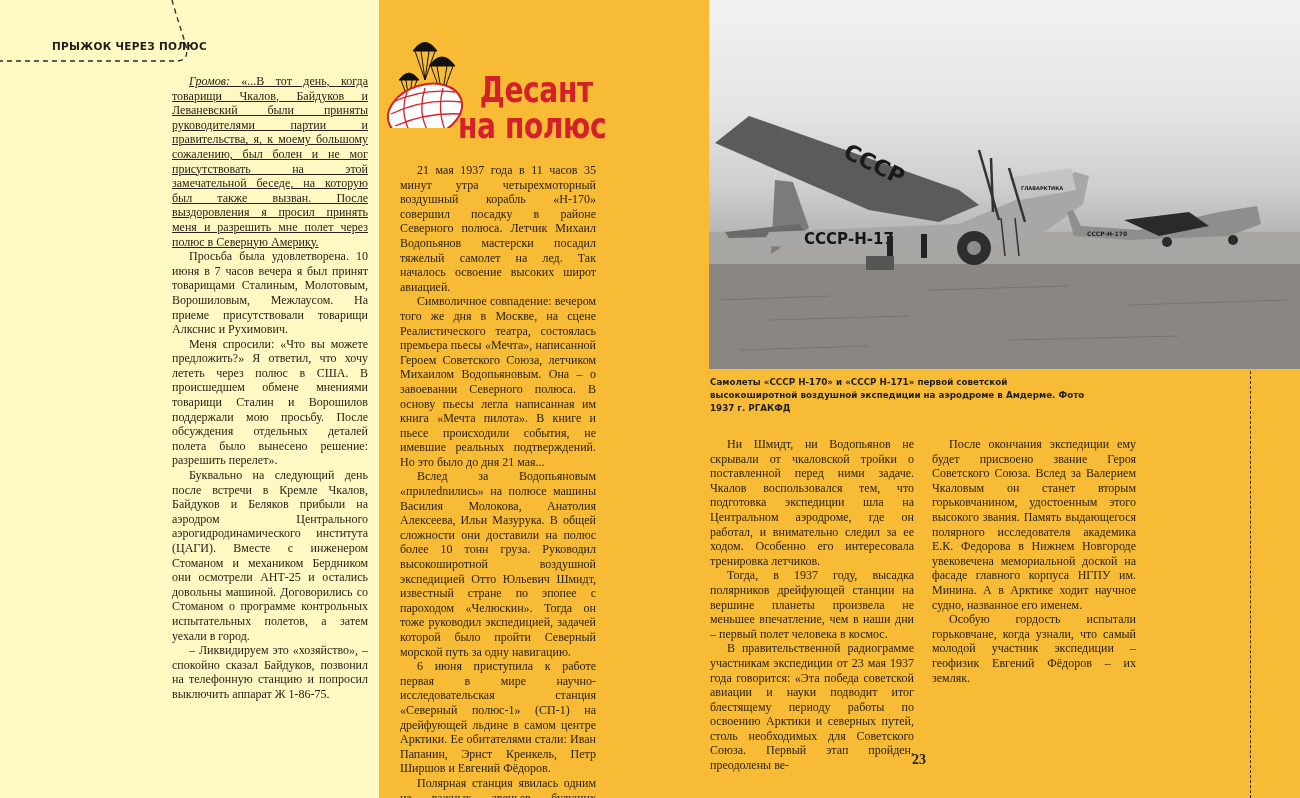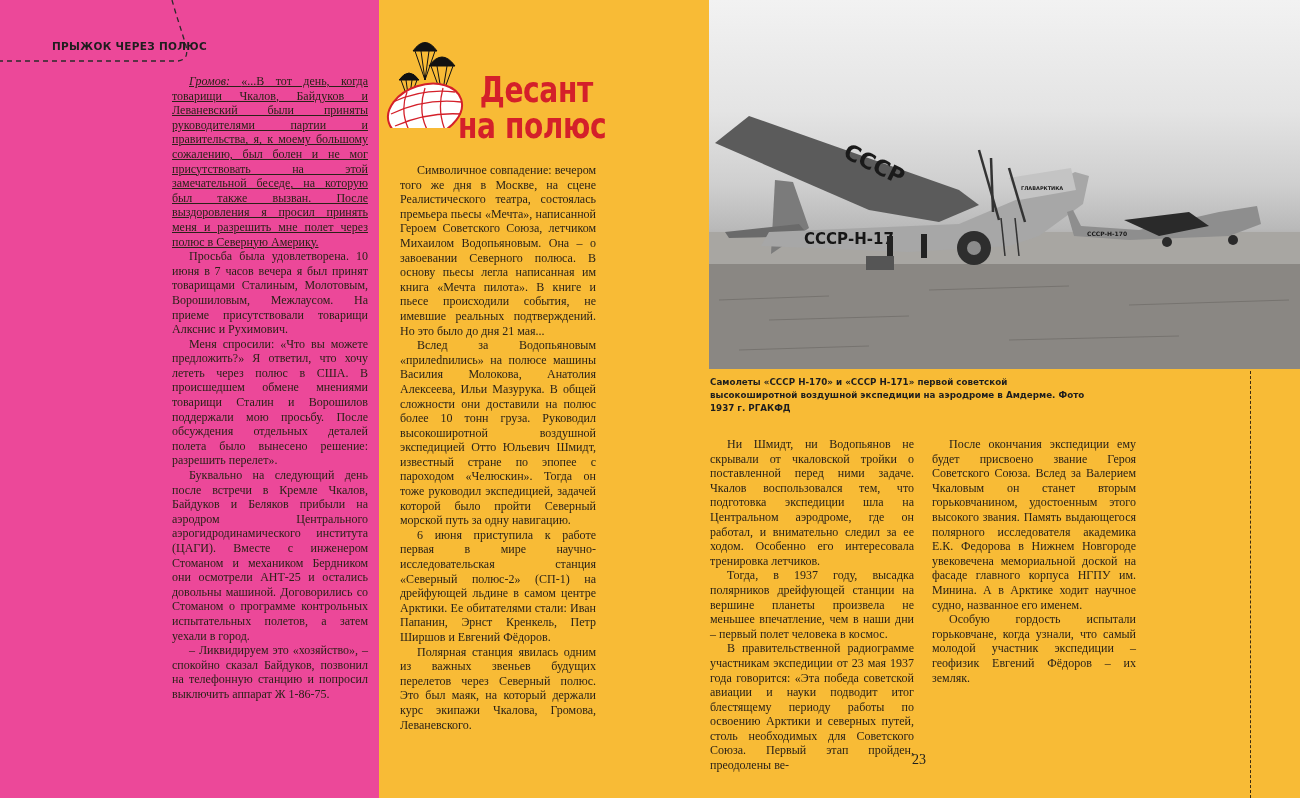--- a/index.html
+++ b/index.html
@@ -3,21 +3,21 @@
 <meta charset="utf-8">
 <style>
   html, body { margin: 0; padding: 0; }
   body {
     width: 1300px; height: 798px; position: relative; overflow: hidden;
     background: #ffffff;
     font-family: "Liberation Serif", "DejaVu Serif", serif;
     color: #2a2218;
   }
   .left-page {
-    position: absolute; left: 0; top: 0; width: 379px; height: 798px; background: #ec4899;
+    position: absolute; left: 0; top: 0; width: 379px; height: 798px; background: #fef9c3;
   }
   .right-page {
     position: absolute; left: 379px; top: 0; width: 921px; height: 798px; background: #f8bb36;
   }
   .running-head {
     position: absolute; left: 52px; top: 40px;
     font-family: "DejaVu Sans", "Liberation Sans", sans-serif;
     font-weight: bold; font-size: 10.5px; letter-spacing: 0.3px; color: #1e1e1e;
   }
   .dash-svg { position: absolute; left: 0; top: 0; }
@@ -46,21 +46,21 @@
     background: linear-gradient(180deg, #f2f2f2 0%, #e4e4e4 30%, #cfcfcf 50%, #b9b9b9 62%, #8d8a86 72%, #9a9793 85%, #85827e 100%);
   }
   .caption {
     position: absolute; left: 710px; top: 375px; width: 420px;
     font-family: "DejaVu Sans", "Liberation Sans", sans-serif;
     font-weight: bold; font-size: 9.5px; line-height: 13px; color: #1e1e1e;
     transform: scaleX(0.92); transform-origin: left top;
   }
   .page-number {
     position: absolute; left: 912px; top: 752px;
-    font-weight: normal; font-size: 14px; color: #1e1e1e;
+    font-weight: bold; font-size: 14px; color: #1e1e1e;
   }
   .vdash {
     position: absolute; left: 1250px; top: 371px; width: 0; height: 427px;
     border-left: 1.5px dashed #3a2a10;
   }
 </style>
 </head>
 <body>
 
 <div class="left-page">
@@ -113,23 +113,24 @@
     </g>
   </g>
 </svg>
 
 <div class="heading">
   <span class="l1">Десант</span>
   <span class="l2">на полюс</span>
 </div>
 
 <div class="col col-mid">
+  <p>21 мая 1937 года в 11 часов 35 минут утра четырехмоторный воздушный корабль «Н-170» совершил посадку в районе Северного полюса. Летчик Михаил Водопьянов мастерски посадил тяжелый самолет на лед. Так началось освоение высоких широт авиацией.</p>
   <p>Символичное совпадение: вечером того же дня в Москве, на сцене Реалистического театра, состоялась премьера пьесы «Мечта», написанной Героем Советского Союза, летчиком Михаилом Водопьяновым. Она – о завоевании Северного полюса. В основу пьесы легла написанная им книга «Мечта пилота». В книге и пьесе происходили события, не имевшие реальных подтверждений. Но это было до дня 21 мая...</p>
   <p>Вслед за Водопьяновым «прилednились» на полюсе машины Василия Молокова, Анатолия Алексеева, Ильи Мазурука. В общей сложности они доставили на полюс более 10 тонн груза. Руководил высокоширотной воздушной экспедицией Отто Юльевич Шмидт, известный стране по эпопее с пароходом «Челюскин». Тогда он тоже руководил экспедицией, задачей которой было пройти Северный морской путь за одну навигацию.</p>
-  <p>6 июня приступила к работе первая в мире научно-исследовательская станция «Северный полюс-2» (СП-1) на дрейфующей льдине в самом центре Арктики. Ее обитателями стали: Иван Папанин, Эрнст Кренкель, Петр Ширшов и Евгений Фёдоров.</p>
+  <p>6 июня приступила к работе первая в мире научно-исследовательская станция «Северный полюс-1» (СП-1) на дрейфующей льдине в самом центре Арктики. Ее обитателями стали: Иван Папанин, Эрнст Кренкель, Петр Ширшов и Евгений Фёдоров.</p>
   <p>Полярная станция явилась одним из важных звеньев будущих перелетов через Северный полюс. Это был маяк, на который держали курс экипажи Чкалова, Громова, Леваневского.</p>
 </div>
 
 <div class="photo">
   <svg width="591" height="369" viewBox="0 0 591 369">
 
     <rect x="0" y="262" width="591" height="107" fill="#8a8783"></rect>
     <g stroke="#6e6b67" stroke-width="1" opacity="0.7">
       <line x1="10" y1="300" x2="120" y2="296"></line>
         <line x1="60" y1="320" x2="200" y2="316"></line>

